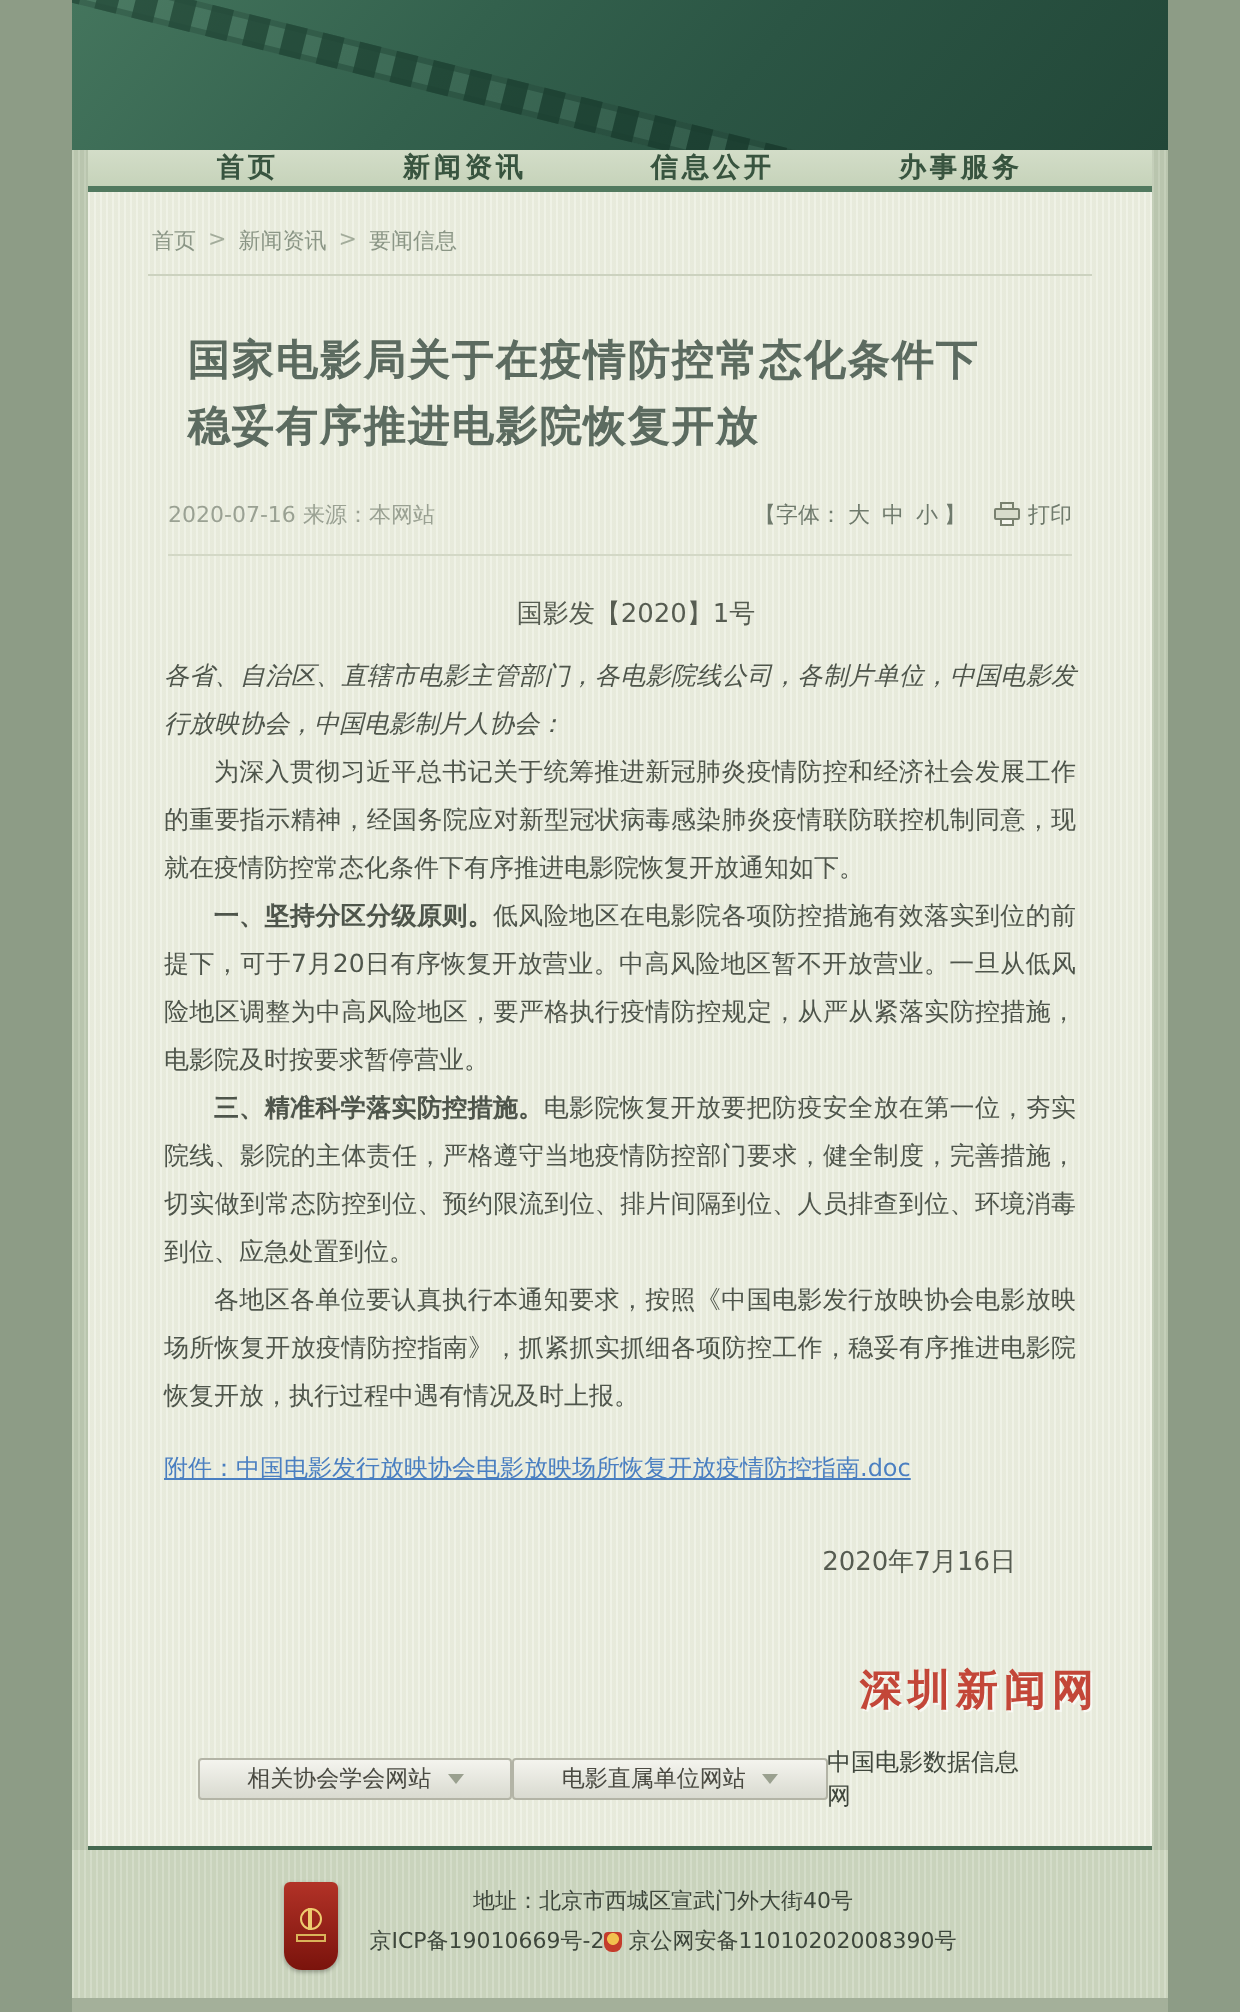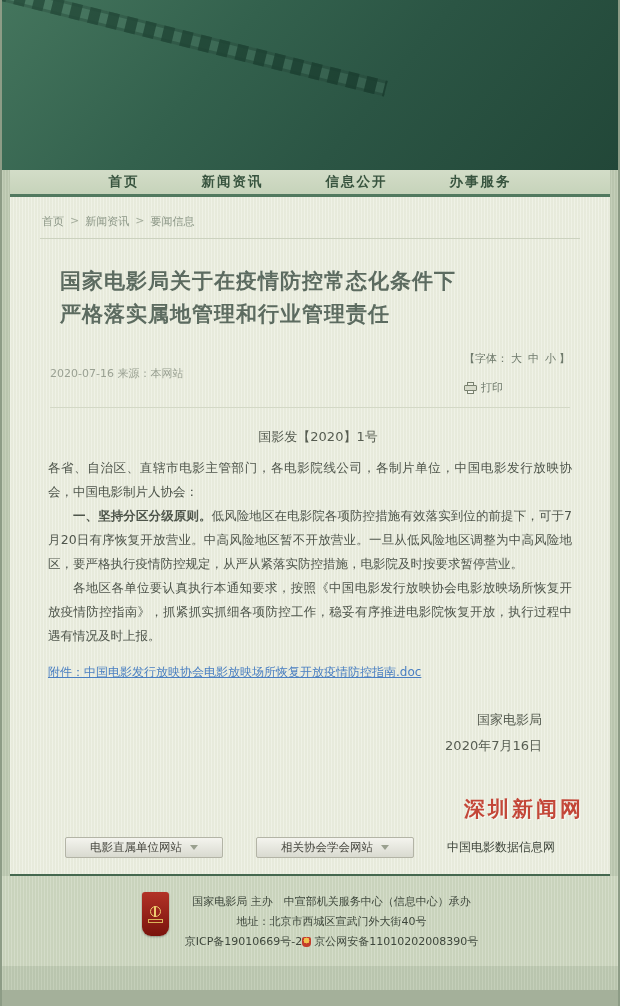--- a/index.html
+++ b/index.html
@@ -1,18 +1,18 @@
 <!DOCTYPE html>
 <html><head>
 <meta charset="utf-8">
 <style>
   * { margin:0; padding:0; box-sizing:border-box; }
   html,body { background:#8d9c86; }
   body { font-family:"DejaVu Sans","Liberation Sans",sans-serif; }
-  .page { width:616px; height:1006px; margin:0 auto; position:relative; overflow:hidden;
+  .page { width:548px; height:1006px; margin:0 auto; position:relative; overflow:hidden;
           background:#bdc9b1;
           background-image:repeating-linear-gradient(90deg, rgba(255,255,255,.10) 0 1px, rgba(0,0,0,0.02) 1px 3px);
           display:flex; flex-direction:column; }
 
   
   .banner { position:relative; height:170px; overflow:hidden;
             background:linear-gradient(130deg,#44755d 0%,#33614d 35%,#2b5544 60%,#224738 100%); }
   .film-strip { position:absolute; height:16px; opacity:.45;
      background:repeating-linear-gradient(90deg, rgba(8,34,24,.85) 0 11px, rgba(120,160,140,.30) 11px 19px);
      border-top:3px solid rgba(8,34,24,.5); border-bottom:3px solid rgba(8,34,24,.5); }
@@ -28,35 +28,35 @@
         background-image:repeating-linear-gradient(90deg, rgba(255,255,255,.25) 0 1px, rgba(0,0,0,0.012) 1px 3px);
         padding-bottom:6px; }
   .breadcrumb { padding:17px 32px 9px; font-size:11px; color:#8b9686; display:flex; gap:6px; }
   .breadcrumb .bc-link { cursor:pointer; }
   .bc-sep { color:#a3ac9b; }
   .rule { border:none; border-top:1px solid #ccd2bf; margin:0 30px; }
   .art-title { margin:26px 50px 0; font-size:21px; line-height:33px;
                font-weight:bold; color:#5c6b60; letter-spacing:1px; }
   .meta-row { margin:20px 40px 0; display:flex; justify-content:space-between; align-items:center;
               font-size:11px; color:#9aa193; }
-  .meta-right { display:flex; gap:14px; color:#6f7a6c;flex-direction:column; }
+  .meta-right { display:flex; align-items:center; gap:14px; color:#6f7a6c; }
   .font-ctl { display:flex; gap:0; align-items:center; }
   .font-size-opt { cursor:pointer; padding:0 3px; }
   .print-ctl { display:flex; align-items:center; gap:4px; cursor:pointer; }
   .printer-icon { display:inline-block; width:13px; height:12px; position:relative; }
   .printer-icon i { position:absolute; }
   .p-top  { top:0; left:3px; width:7px; height:3px; border:1px solid #79816f; border-bottom:none; }
   .p-body { top:3px; left:0; width:13px; height:6px; border:1px solid #79816f; border-radius:1px; background:#d8dccb;}
   .p-out  { top:8px; left:3px; width:7px; height:4px; border:1px solid #79816f; background:#f5f6ee; }
   .rule2 { border:none; border-top:1px solid #d3d8c6; margin:12px 40px 0; }
 
   .doc-no { text-align:center; font-size:13px; color:#565c51; margin-top:20px;padding-left:16px; }
   .body-text { margin:10px 38px 0; font-size:12.5px; line-height:24px; color:#4e554b; text-align:justify; }
   .para { text-indent:2em; }
-  .para.no-indent { text-indent:0; }
+  .para.no-indent { text-indent:0;font-style:italic; }
   .para .lead { font-weight:bold; }
   .attach-row { margin:16px 38px 0; font-size:12px; }
   .attach-link { color:#4a7fc1; text-decoration:underline; cursor:pointer; }
   .sign-block { margin:26px 68px 0 0; text-align:right; font-size:13px; color:#565c51; line-height:26px; }
 
   
   .watermark { display:flex; justify-content:flex-end; margin:18px 26px 0 0; opacity:.92; }
   .wm-inner { text-align:center; }
   .wm-top { display:flex; align-items:flex-start; gap:5px; justify-content:center; }
   .wm-chars { font-size:36px; font-weight:bold; color:#c0392b; line-height:1;
@@ -116,21 +116,21 @@
       <span class="bc-link">首页</span>
       <span class="bc-sep">&gt;</span>
       <span class="bc-link">新闻资讯</span>
       <span class="bc-sep">&gt;</span>
       <span class="bc-link">要闻信息</span>
     </div>
     <hr class="rule">
 
     <div class="art-title">
       <div>国家电影局关于在疫情防控常态化条件下</div>
-      <div>严格落实属地管理和行业管理责任</div>
+      <div>稳妥有序推进电影院恢复开放</div>
     </div>
 
     <div class="meta-row">
       <div class="meta-left">
         <span>2020-07-16</span>
         <span> </span>
         <span>来源：本网站</span>
       </div>
       <div class="meta-right">
         <div class="font-ctl">
@@ -149,60 +149,60 @@
           <span>打印</span>
         </div>
       </div>
     </div>
     <hr class="rule2">
 
     <div class="doc-no">国影发【2020】1号</div>
 
     <div class="body-text">
       <p class="para no-indent"><span>各省、自治区、直辖市电影主管部门，各电影院线公司，各制片单位，中国电影发行放映协会，中国电影制片人协会：</span></p>
+      <p class="para"><span>为深入贯彻习近平总书记关于统筹推进新冠肺炎疫情防控和经济社会发展工作的重要指示精神，经国务院应对新型冠状病毒感染肺炎疫情联防联控机制同意，现就在疫情防控常态化条件下有序推进电影院恢复开放通知如下。</span></p>
       <p class="para"><span class="lead">一、坚持分区分级原则。</span><span>低风险地区在电影院各项防控措施有效落实到位的前提下，可于7月20日有序恢复开放营业。中高风险地区暂不开放营业。一旦从低风险地区调整为中高风险地区，要严格执行疫情防控规定，从严从紧落实防控措施，电影院及时按要求暂停营业。</span></p>
+      <p class="para"><span class="lead">三、精准科学落实防控措施。</span><span>电影院恢复开放要把防疫安全放在第一位，夯实院线、影院的主体责任，严格遵守当地疫情防控部门要求，健全制度，完善措施，切实做到常态防控到位、预约限流到位、排片间隔到位、人员排查到位、环境消毒到位、应急处置到位。</span></p>
       <p class="para"><span>各地区各单位要认真执行本通知要求，按照《中国电影发行放映协会电影放映场所恢复开放疫情防控指南》，抓紧抓实抓细各项防控工作，稳妥有序推进电影院恢复开放，执行过程中遇有情况及时上报。</span></p>
     </div>
 
     <div class="attach-row">
       <span class="attach-link">附件：中国电影发行放映协会电影放映场所恢复开放疫情防控指南.doc</span>
     </div>
 
     <div class="sign-block">
-      <div>国家电影局</div>
       <div>2020年7月16日</div>
     </div>
 
     <div class="watermark">
       <div class="wm-inner">
         <div class="wm-site">深圳新闻网</div>
       </div>
     </div>
 
     <div class="links-row">
       <div class="dd-btn">
+        <span>相关协会学会网站</span>
+        <span class="dd-tri"></span>
+      </div>
+      <div class="dd-btn">
         <span>电影直属单位网站</span>
-        <span class="dd-tri"></span>
-      </div>
-      <div class="dd-btn">
-        <span>相关协会学会网站</span>
         <span class="dd-tri"></span>
       </div>
       <div class="plain-link">中国电影数据信息网</div>
     </div>
   </div>
 
   <hr class="footer-sep">
   <div class="footer">
     <div class="gov-badge">
       <span class="gb-circle"></span>
       <span class="gb-bar"></span>
     </div>
     <div class="footer-lines">
-      <div>国家电影局 主办　中宣部机关服务中心（信息中心）承办</div>
       <div>地址：北京市西城区宣武门外大街40号</div>
       <div class="footer-line3">
         <span class="icp-link">京ICP备19010669号-2</span>
         <span class="police-wrap">
           <span class="police-icon"></span>
           <span>京公网安备11010202008390号</span>
         </span>
       </div>
     </div>
   </div>

